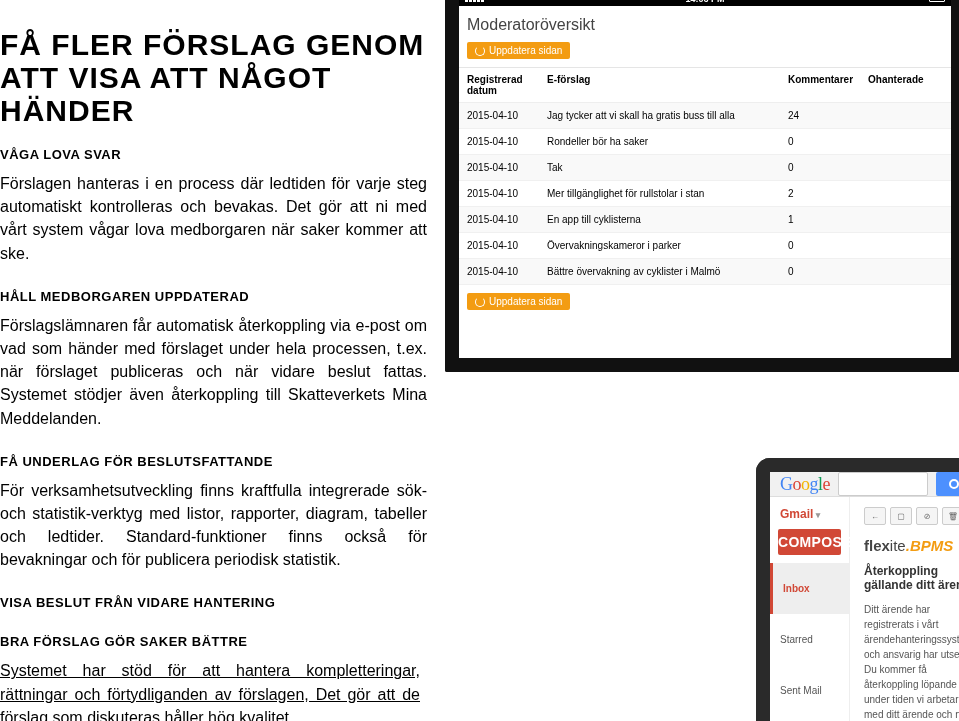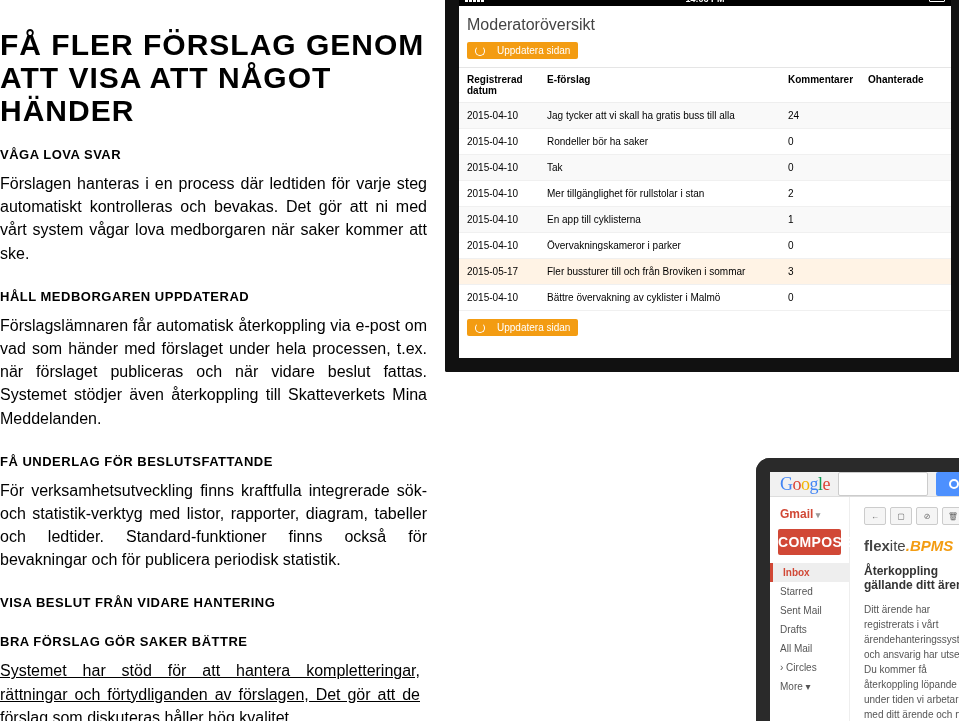--- a/index.html
+++ b/index.html
@@ -21,21 +21,21 @@
 .t-status .bat::after { content: ""; position: absolute; left: 1px; top: 1px; bottom: 1px; width: 10px; background: #fff; }
 .t-status .sig { position: absolute; left: 6px; top: 4px; width: 24px; height: 6px; display: flex; gap: 1px; }
 .t-status .sig span { width: 3px; background: #fff; }
 .t-status .sig span:nth-child(1) { height: 2px; margin-top: 4px; }
 .t-status .sig span:nth-child(2) { height: 3px; margin-top: 3px; }
 .t-status .sig span:nth-child(3) { height: 4px; margin-top: 2px; }
 .t-status .sig span:nth-child(4) { height: 5px; margin-top: 1px; }
 .t-status .sig span:nth-child(5) { height: 6px; }
 .t-head { padding: 10px 10px 8px 8px; border-bottom: 1px solid #e5e5e5; }
 .t-head h3 { font-size: 16px; font-weight: 400; color: #444; margin-bottom: 8px; }
-.orange-btn { background: #f39c12; color: #fff; border-radius: 2px; padding: 3px 8px; font-size: 10px; display: inline-flex; align-items: center; gap: 12px; cursor: pointer; }
+.orange-btn { background: #f39c12; color: #fff; border-radius: 2px; padding: 3px 8px; font-size: 10px; display: inline-flex; align-items: center; gap: 4px; cursor: pointer; }
 .orange-btn .rico { display: inline-block; width: 10px; height: 10px; border: 1.5px solid #fff; border-radius: 50%; border-top-color: transparent; }
 .t-thead { display: flex; padding: 6px 8px; font-size: 10px; font-weight: 700; border-bottom: 1px solid #eee; }
 .t-row { display: flex; padding: 7px 8px; font-size: 10px; border-bottom: 1px solid #f0f0f0; align-items: center; }
 .t-row:nth-child(odd) { background: #f9f9f9; }
 .t-row.hl { background: #fff3e5; }
 .c-date { width: 80px; flex-shrink: 0; }
 .c-sug { flex: 1; }
 .c-kom { width: 80px; text-align: left; flex-shrink: 0; }
 .c-oh { width: 75px; flex-shrink: 0; }
 .t-foot { padding: 8px; }
@@ -48,21 +48,21 @@
 .search { flex: 1; height: 24px; border: 1px solid #ccc; border-radius: 2px; background: #fff; }
 .sbtn { width: 36px; height: 24px; background: #4d90fe; border-radius: 2px; display: flex; align-items: center; justify-content: center; }
 .sbtn .mag { width: 10px; height: 10px; border: 2px solid #fff; border-radius: 50%; position: relative; }
 .sbtn .mag::after { content: ""; position: absolute; width: 5px; height: 2px; background: #fff; transform: rotate(45deg); left: 8px; top: 8px; }
 .lap-body { flex: 1; display: flex; }
 .lap-side { width: 80px; border-right: 1px solid #eee; font-size: 10px; }
 .lap-side .gmail { color: #d14836; font-weight: 700; padding: 10px 8px 8px 10px; font-size: 12px; }
 .lap-side .gmail::after { content: " ▾"; font-size: 9px; color: #999; }
 .compose { margin: 0 8px 8px 8px; background: #d14836; color: #fff; text-align: center; padding: 5px 0; font-size: 14px; font-weight: 700; border-radius: 2px; letter-spacing: 0.3px; }
 .lap-side ul { list-style: none; }
-.lap-side li { padding: 4px 10px; color: #555; }
+.lap-side li { padding: 20px 10px; color: #555; }
 .lap-side li.sel { background: #eee; font-weight: 700; color: #d14836; border-left: 3px solid #d14836; }
 .lap-main { flex: 1; position: relative; padding: 10px 4px 0 14px; overflow: hidden; }
 .tool-row { display: flex; gap: 4px; margin-bottom: 12px; }
 .tbtn { border: 1px solid #ccc; border-radius: 2px; height: 18px; min-width: 22px; background: #f5f5f5; display: flex; align-items: center; justify-content: center; font-size: 8px; color: #666; padding: 0 4px; }
 .flex-logo { font-size: 15px; margin-bottom: 6px; }
 .flex-logo .fx { color: #444; font-weight: 400; margin-top: 45px; }
 .flex-logo .fx b { font-weight: 900; }
 .flex-logo .bpms { color: #f39c12; font-style: italic; font-weight: 700; }
 .mail-h4 { font-size: 12px; color: #333; margin: 10px 0 10px 0; }
 .mail-body { font-size: 10px; color: #555; line-height: 1.5; }
@@ -148,26 +148,20 @@
         <div class="t-row">
           <span class="c-date">2015-04-10</span>
           <span class="c-sug">En app till cyklisterna</span>
           <span class="c-kom">1</span>
           <span class="c-oh"></span>
         </div>
         <div class="t-row">
           <span class="c-date">2015-04-10</span>
           <span class="c-sug">Övervakningskameror i parker</span>
           <span class="c-kom">0</span>
-          <span class="c-oh"></span>
-        </div>
-        <div class="t-row hl">
-          <span class="c-date">2015-05-17</span>
-          <span class="c-sug">Fler bussturer till och från Broviken i sommar</span>
-          <span class="c-kom">3</span>
           <span class="c-oh"></span>
         </div>
         <div class="t-row">
           <span class="c-date">2015-04-10</span>
           <span class="c-sug">Bättre övervakning av cyklister i Malmö</span>
           <span class="c-kom">0</span>
           <span class="c-oh"></span>
         </div>
       </div>
     <div class="t-foot">

